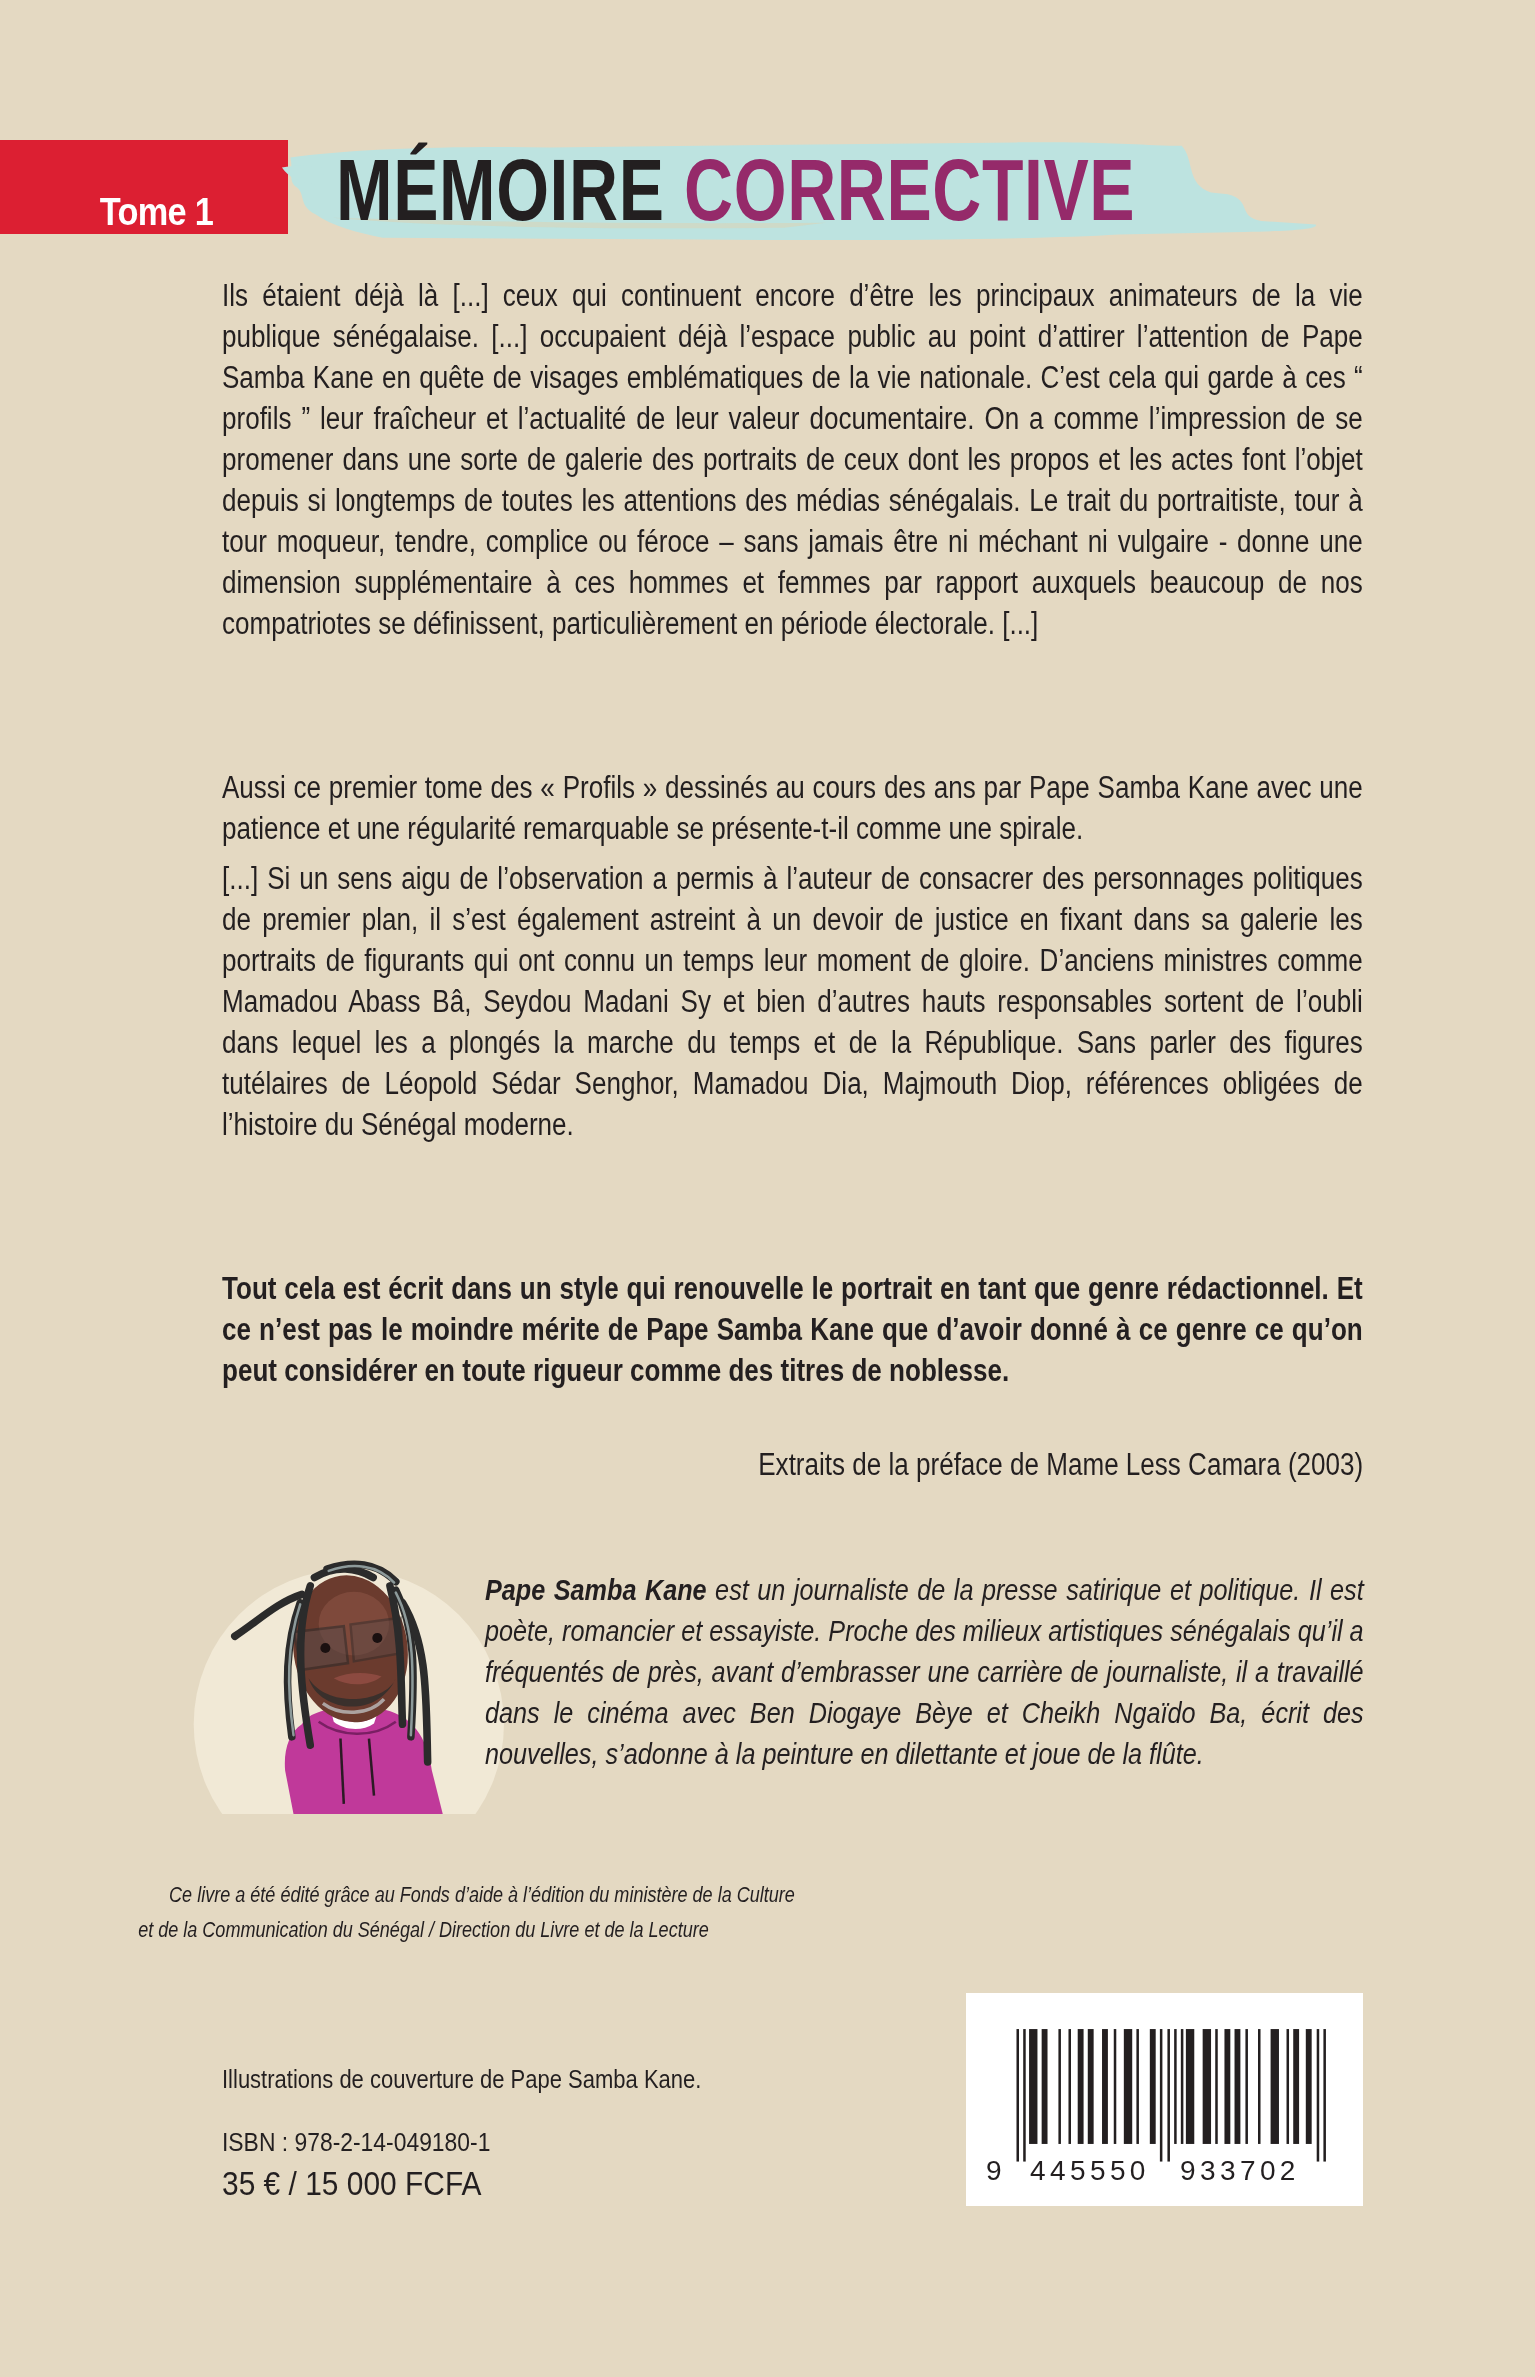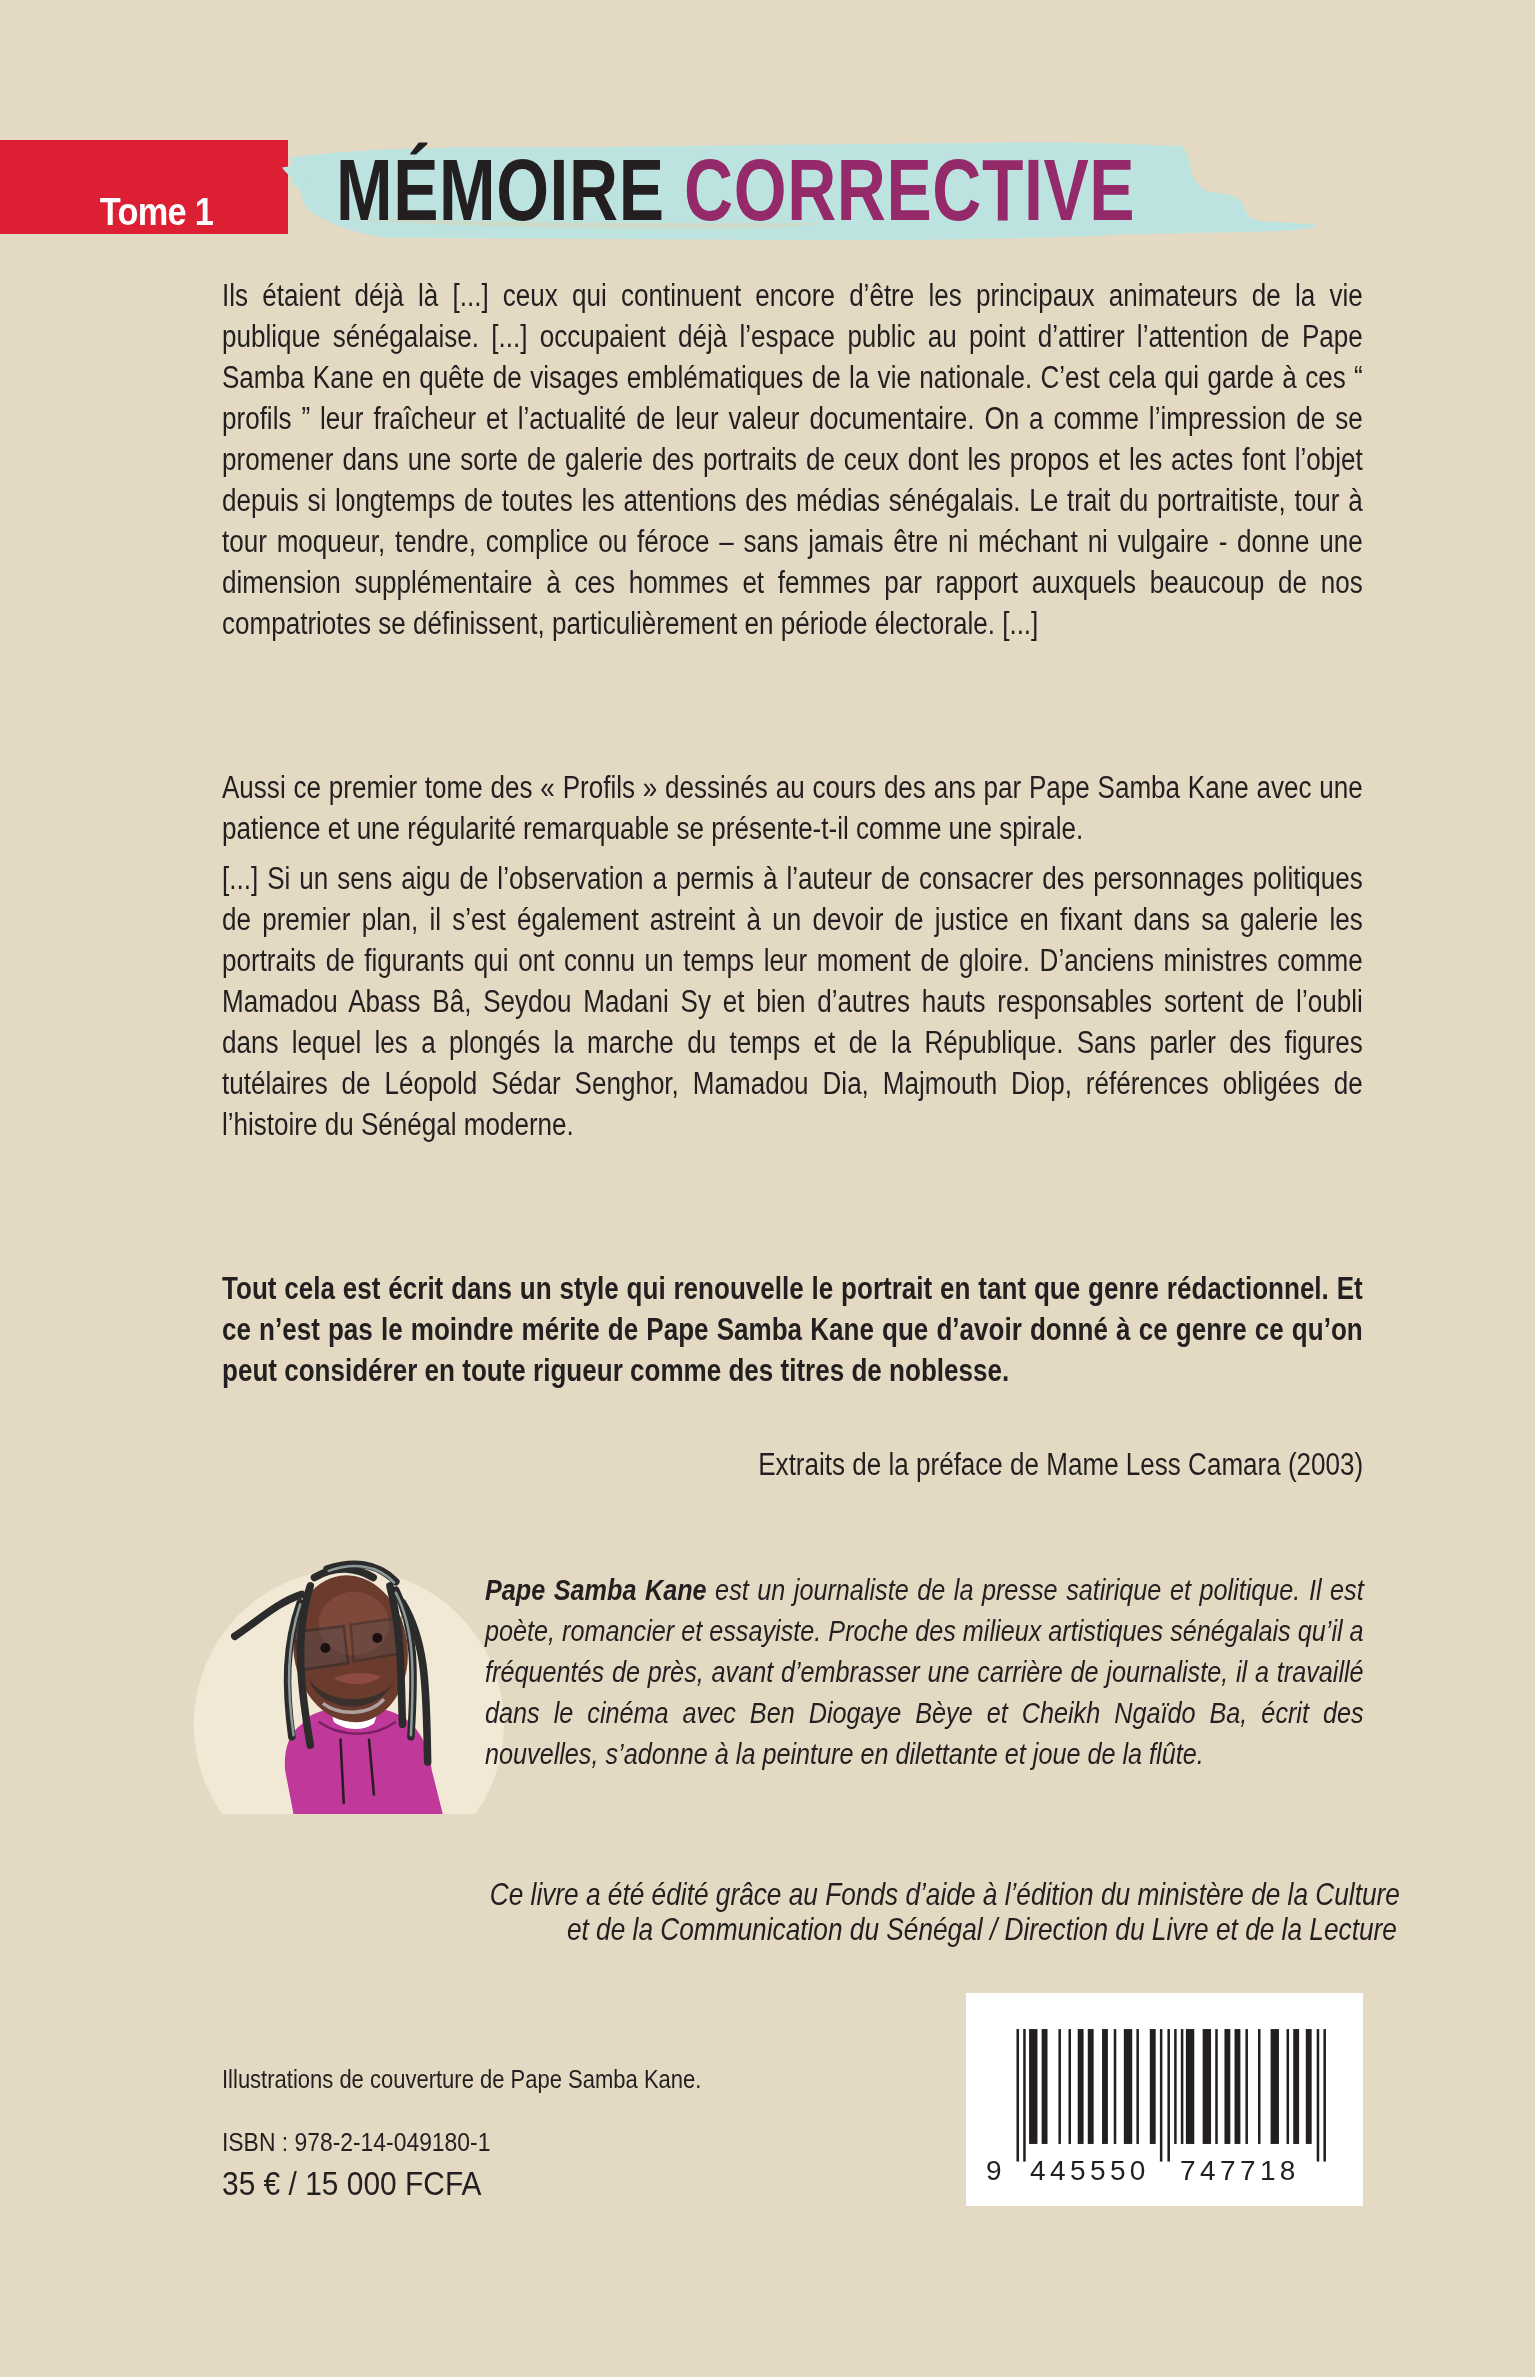--- a/index.html
+++ b/index.html
@@ -48,22 +48,22 @@
   #portrait-clip { left: 176px; top: 1544px; width: 344px; height: 270px; overflow: hidden; }
   #bio {
     left: 485px; top: 1569px; width: 1046px;
     font-size: 30px; line-height: 41px; font-style: italic; text-align: justify; text-align-last: left;
     transform-origin: left top; transform: scaleX(0.84); margin: 0;
   }
   #bio b { font-weight: bold; }
 
   
   #funding {
-    left: 0; width: 1535px; top: 1877px; text-align: right;
-    font-size: 32px; line-height: 35px; font-style: italic;
+    left: 0; width: 1535px; top: 1877px; text-align: left;
+    font-size: 22px; line-height: 35px; font-style: italic;
   }
   #funding .fl { display: block; transform: scaleX(0.82); }
   #funding .fl1 { margin-left: 34px; }
 
   
   #illus { left: 222px; top: 2065px; font-size: 25px; transform-origin: left top; transform: scaleX(0.88); white-space: nowrap; }
   #isbn { left: 222px; top: 2127px; font-size: 26px; transform-origin: left top; transform: scaleX(0.88); white-space: nowrap; }
   #price { left: 222px; top: 2164px; font-size: 34px; transform-origin: left top; transform: scaleX(0.88); white-space: nowrap; }
 
   
@@ -196,16 +196,16 @@
       <rect x="390" y="43" width="7" height="137"></rect>
       <rect x="405" y="43" width="7" height="137"></rect>
 
       <rect x="418" y="43" width="3" height="158"></rect>
       <rect x="426" y="43" width="3" height="158"></rect>
     </g>
   </svg>
   <div id="barcode-digits">
     <span style="left:20px">9</span>
     <span style="left:64px">445550</span>
-    <span style="left:214px">747718</span>
+    <span style="left:214px">933702</span>
   </div>
 </div>
 
 
 </body></html>

